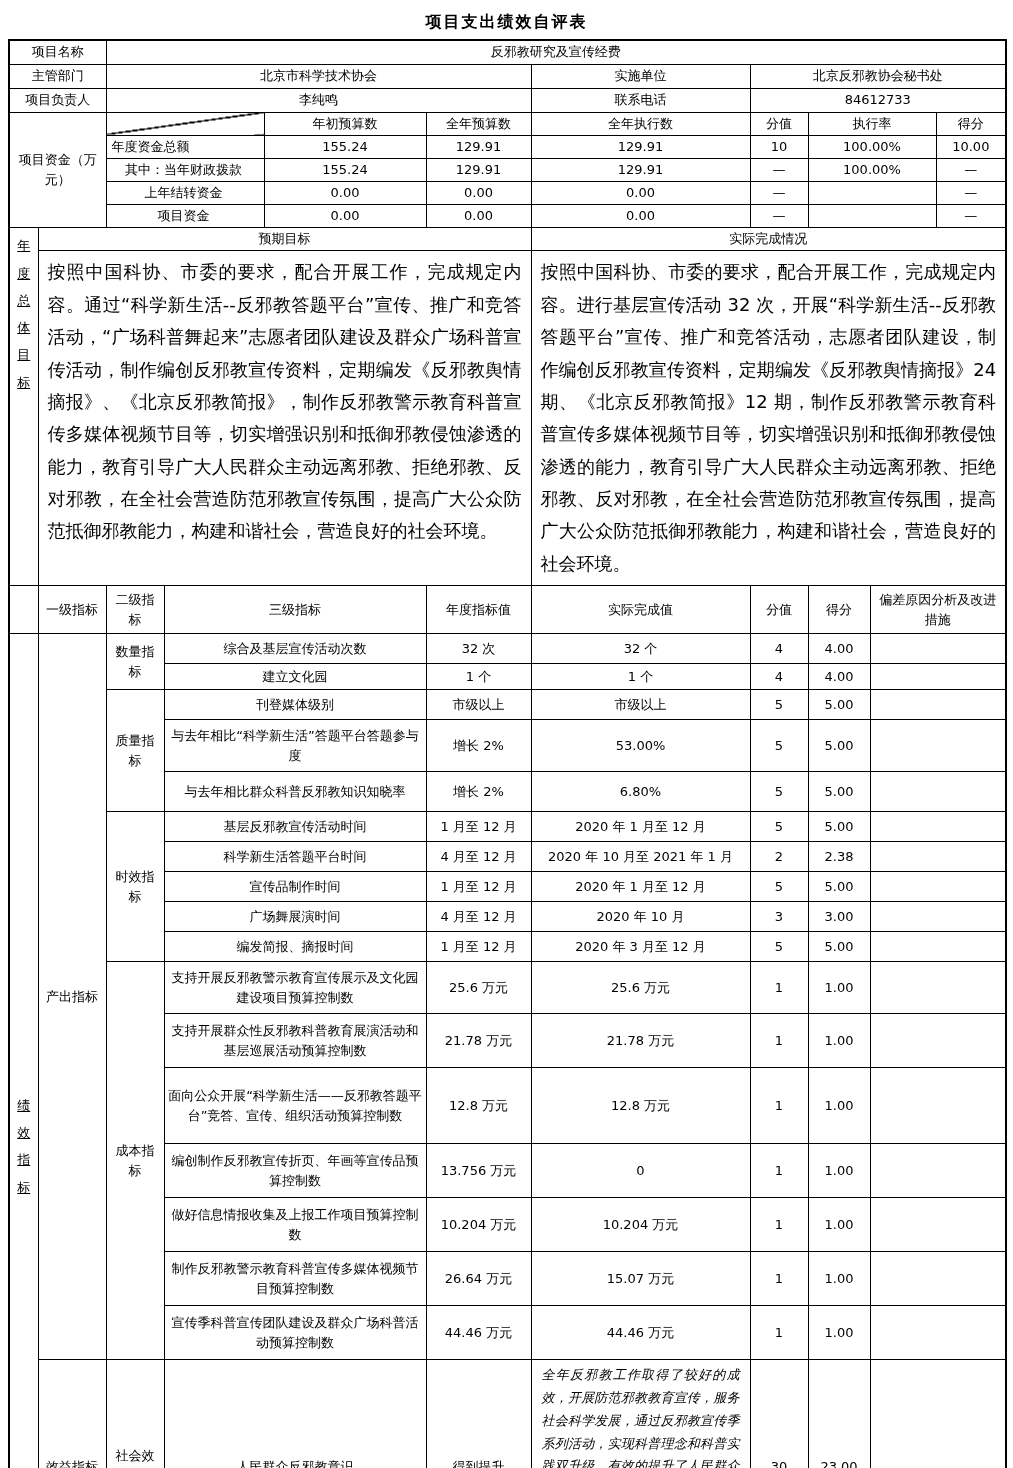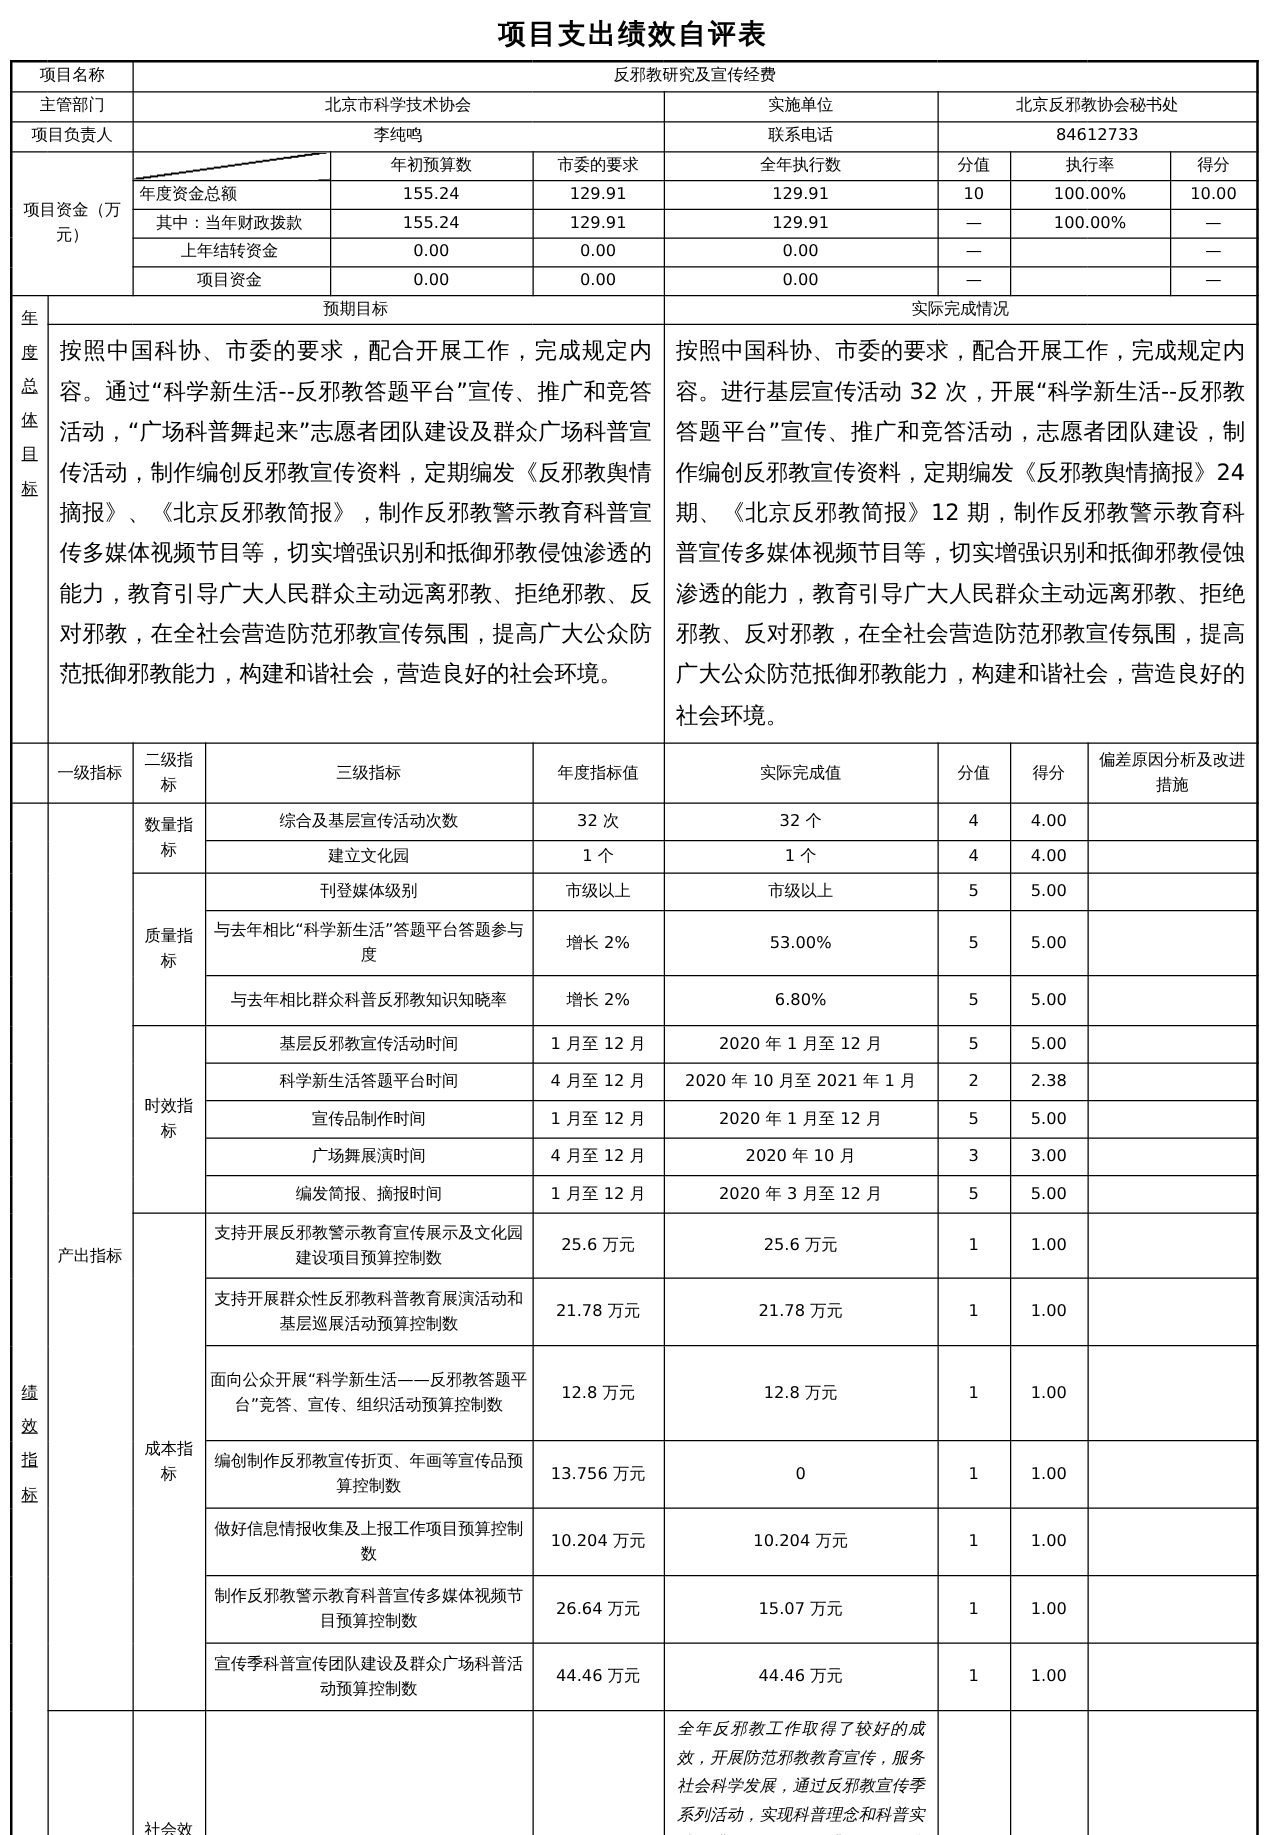--- a/index.html
+++ b/index.html
@@ -1,20 +1,20 @@
 <!DOCTYPE html>
 <html><head>
 <meta charset="utf-8">
 <style>
   html,body{margin:0;padding:0;background:#fff;}
   .page{
     width:1013px; box-sizing:border-box; padding:8px 8px 10px 8px;
     font-family:"DejaVu Sans","Liberation Sans",sans-serif; color:#000; background:#fff;
   }
-  .title{ text-align:center; font-size:22px; font-weight:bold; margin:4px 0 6px 0; letter-spacing:2px;}
+  .title{ text-align:center; font-size:16px; font-weight:bold; margin:4px 0 6px 0; letter-spacing:2px;}
   .subtitle{ text-align:center; font-size:12px; margin:0 0 8px 0;}
   table{ border-collapse:collapse; table-layout:fixed; width:997px; border:2px solid #000; }
   td{
     border:1px solid #000; text-align:center; vertical-align:middle;
     padding:1px 3px; font-size:13px; line-height:1.55; overflow:hidden;
     word-break:break-word;
   }
   td.left{text-align:left; padding-left:5px;}
   td.right{padding-right:6px;}
   td.goal{
@@ -71,21 +71,21 @@
       <td colspan="2">项目负责人</td>
       <td colspan="4">李纯鸣</td>
       <td>联系电话</td>
       <td colspan="4">84612733</td>
     </tr>
 
     <tr class="h20">
       <td colspan="2" rowspan="5">项目资金（万元）</td>
       <td colspan="2" class="diag"></td>
       <td>年初预算数</td>
-      <td>市委的要求</td>
+      <td>全年预算数</td>
       <td>全年执行数</td>
       <td>分值</td>
       <td colspan="2">执行率</td>
       <td>得分</td>
     </tr>
     <tr class="h21">
       <td colspan="2" class="left">年度资金总额</td>
       <td>155.24</td>
       <td>129.91</td>
       <td>129.91</td>

